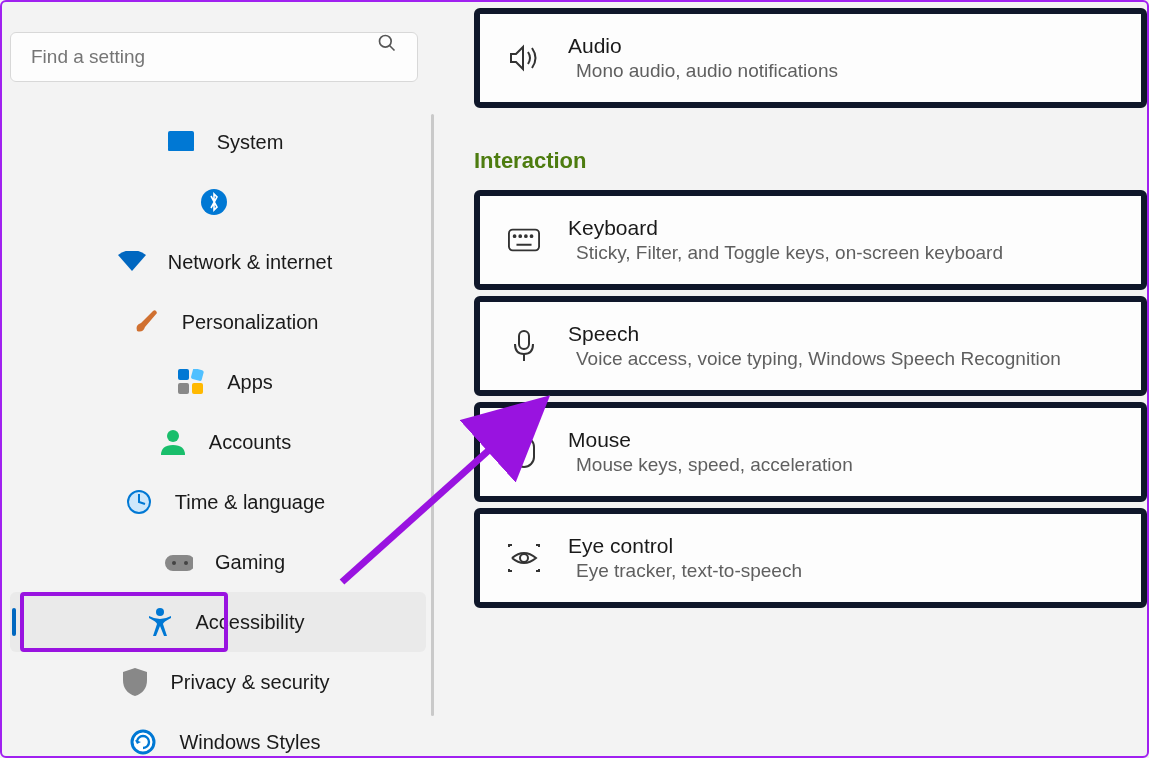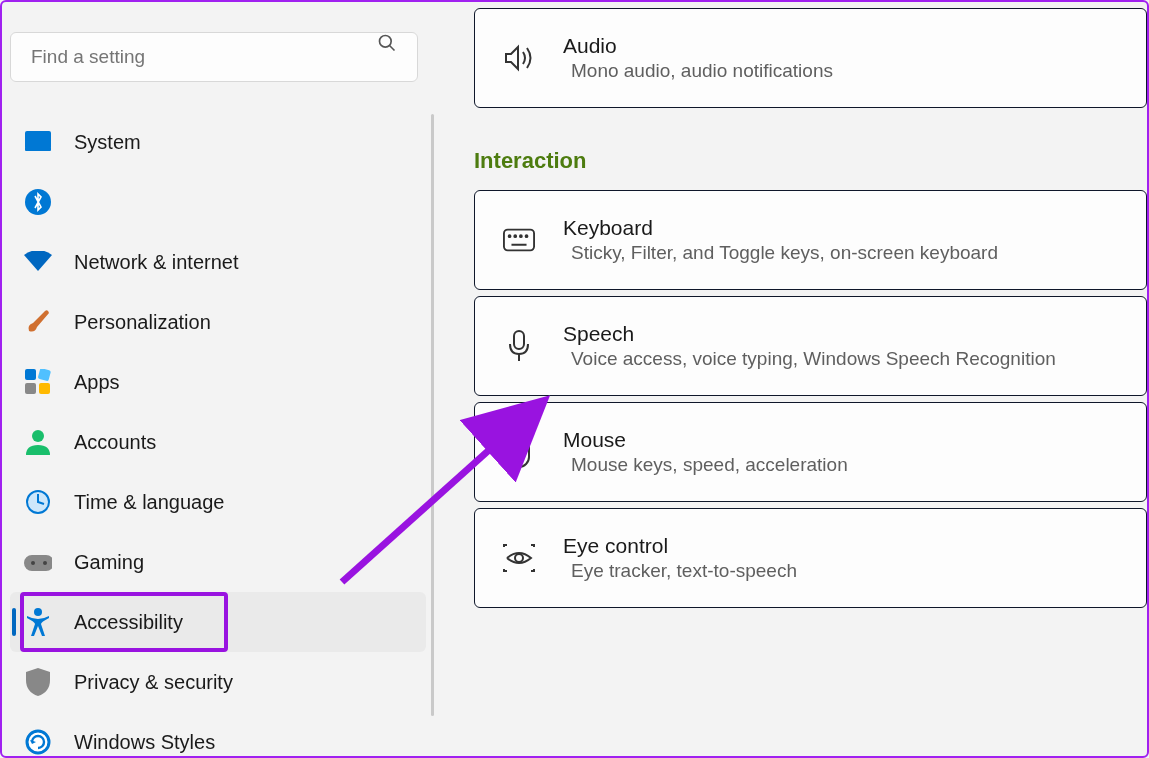--- a/index.html
+++ b/index.html
@@ -42,20 +42,21 @@
 
   .nav-list { list-style: none; position: relative; }
   .nav-item {
     display: flex;
     align-items: center;
     height: 60px;
     padding-left: 14px;
     border-radius: 6px;
     cursor: pointer;
     position: relative;
+    justify-content: center;
   }
   .nav-item.selected { background: #eaeaea; }
   .nav-item .bar {
     position: absolute;
     left: 2px;
     top: 16px;
     bottom: 16px;
     width: 4px;
     border-radius: 2px;
     background: #0067c0;
@@ -89,21 +90,21 @@
   }
 
   
   .main {
     flex: 1;
     padding-left: 40px;
     overflow: hidden;
   }
   .card {
     background: #fdfdfd;
-    border: 1px solid #0f172a;
+    border: 6px solid #0f172a;
     border-radius: 6px;
     display: flex;
     align-items: center;
     height: 100px;
     margin-bottom: 6px;
     padding-left: 28px;
     cursor: pointer;
   }
   .card-icon {
     width: 32px; height: 32px;

